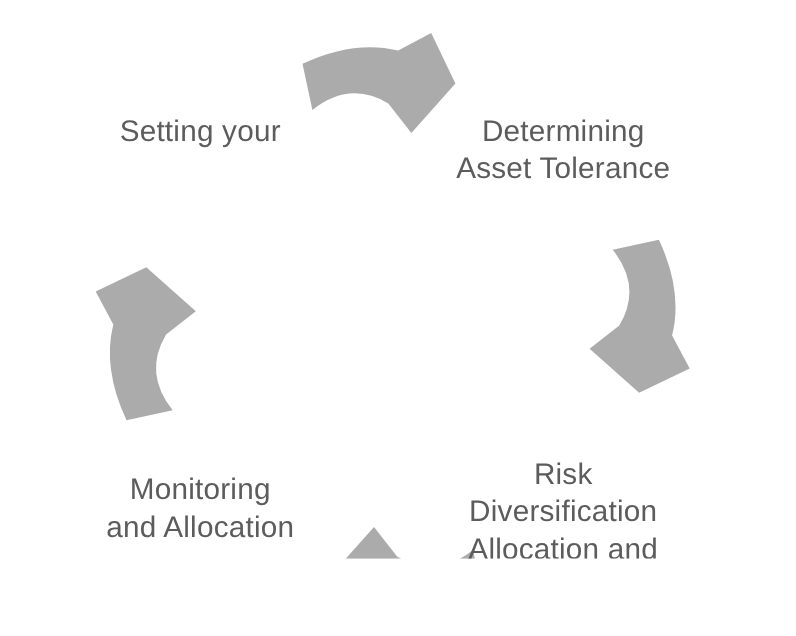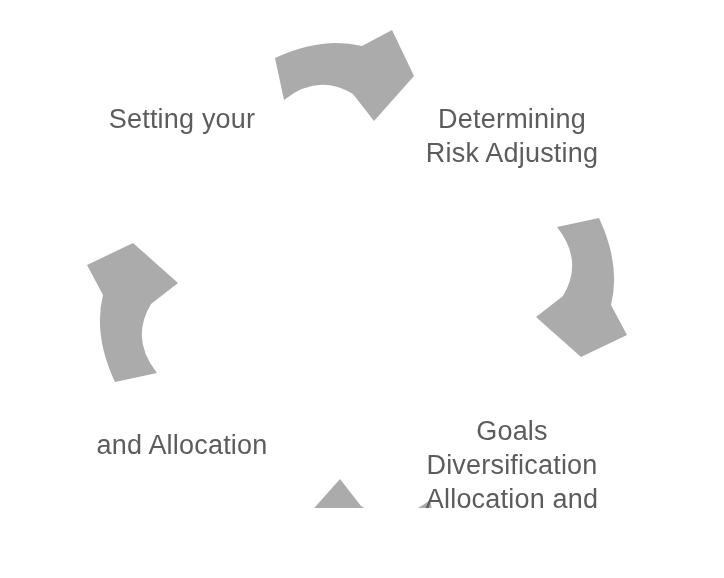--- a/index.html
+++ b/index.html
@@ -54,26 +54,27 @@
       <use href="#cycle-arrow-shape" transform="rotate(270)"></use>
     </g>
   </svg>
 
   <div class="step step-goals">
     <div>Setting your</div>
   </div>
 
   <div class="step step-risk">
     <div>Determining</div>
-    <div>Risk Adjusting</div>
+    <div>Asset Tolerance</div>
   </div>
 
   <div class="step step-asset">
-    <div>Goals</div>
+    <div>Risk</div>
     <div>Diversification</div>
     <div>Allocation and</div>
   </div>
 
   <div class="step step-monitoring">
+    <div>Monitoring</div>
     <div>and Allocation</div>
   </div>
 
 </div>
 
 </body></html>

